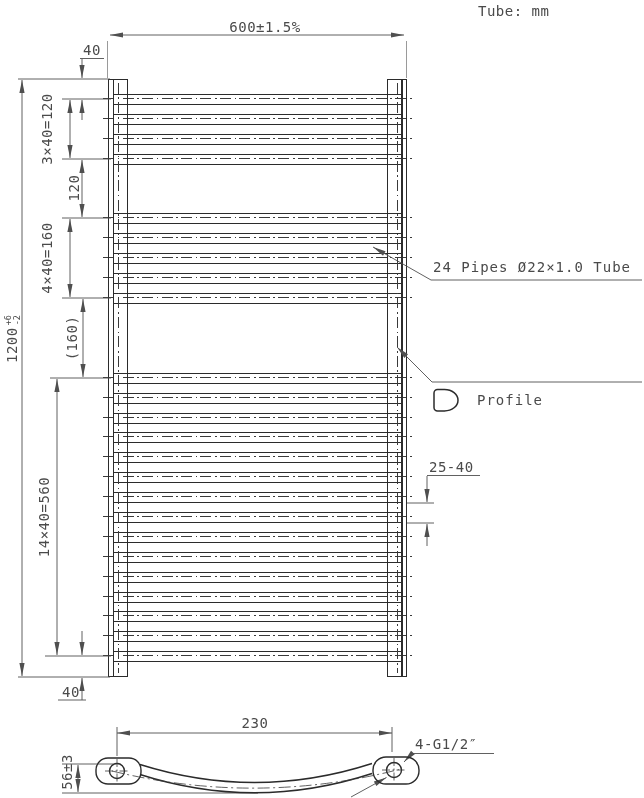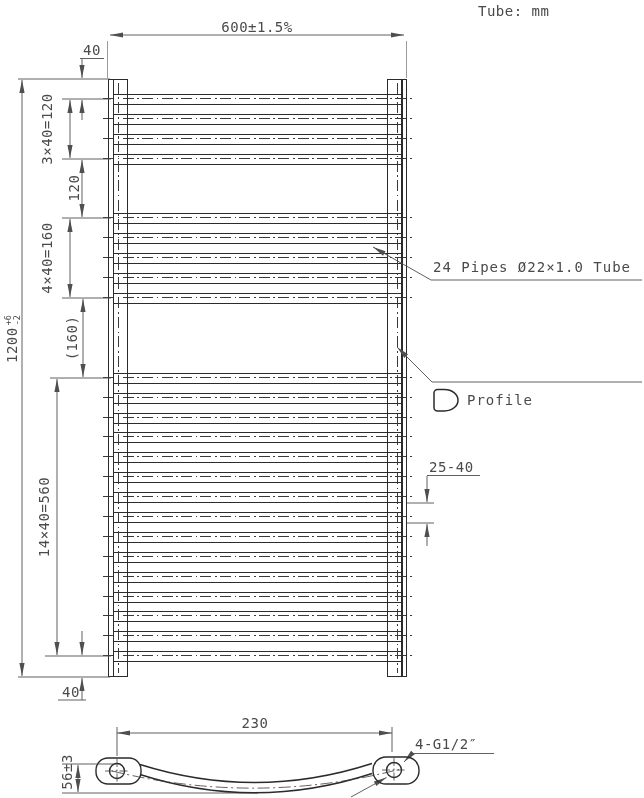--- a/index.html
+++ b/index.html
@@ -141,21 +141,21 @@
           <path d="M117,759 V783"></path>
         <path d="M382,770 H406"></path>
           <path d="M394,758 V782"></path>
         <path d="M112,771 Q256,806 399,769.5" stroke-dasharray="12 3.5 2 3.5"></path>
       </g>
     </g>
   </svg>
 
   <div class="lbl" style="left:478px;top:3px">Tube: mm</div>
 
-  <div class="lbl cx" style="left:257px;top:19px">600±1.5%</div>
+  <div class="lbl cx" style="left:265px;top:19px">600±1.5%</div>
 
   <div class="lbl cx" style="left:92px;top:42px">40</div>
 
   <div class="lbl rot" style="left:13px;top:339px">
     <span>1200</span><span class="tol">
         <span>+6</span>
         <span>-2</span>
       </span>
   </div>
 
@@ -163,18 +163,18 @@
   <div class="lbl rot" style="left:74px;top:188px">120</div>
   <div class="lbl rot" style="left:47px;top:258px">4×40=160</div>
   <div class="lbl rot" style="left:72px;top:338px">(160)</div>
   <div class="lbl rot" style="left:44px;top:517px">14×40=560</div>
 
   <div class="lbl cx" style="left:71px;top:684px">40</div>
 
   <div class="lbl" style="left:429px;top:459px">25-40</div>
 
   <div class="lbl ann" style="left:433px;top:259px">24 Pipes Ø22×1.0 Tube</div>
-  <div class="lbl ann" style="left:467px;top:392px">Profile</div>
+  <div class="lbl ann" style="left:477px;top:392px">Profile</div>
 
   <div class="lbl cx" style="left:255px;top:715px">230</div>
   <div class="lbl rot" style="left:67px;top:772px">56±3</div>
   <div class="lbl" style="left:415px;top:736px">4-G1/2″</div>
 </div>
 
 </body></html>

